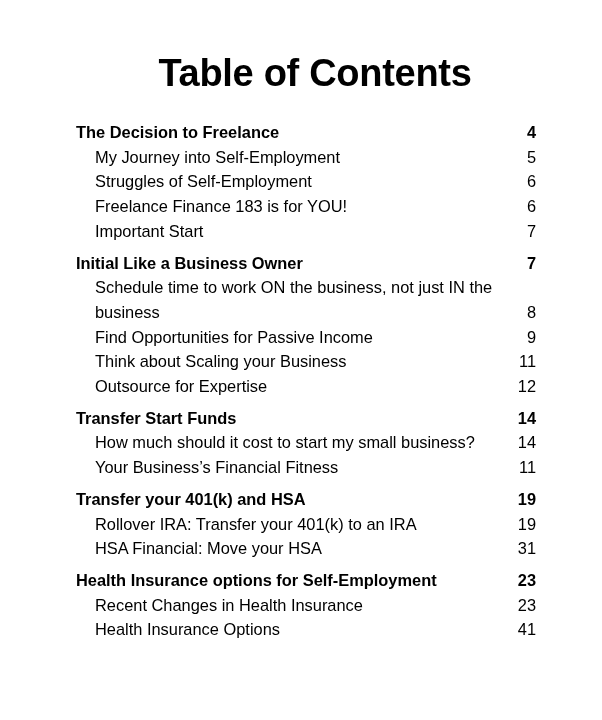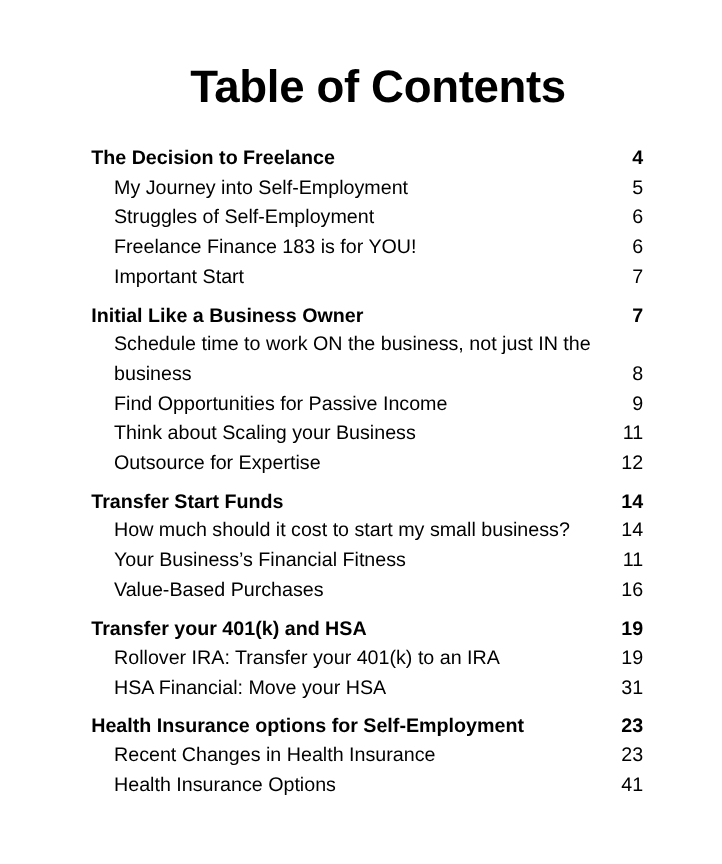--- a/index.html
+++ b/index.html
@@ -75,24 +75,20 @@
       <span class="page">14</span>
     </div>
     <div class="row sub">
       <span class="label">How much should it cost to start my small business?</span>
       <span class="page">14</span>
     </div>
     <div class="row sub">
       <span class="label">Your Business’s Financial Fitness</span>
       <span class="page">11</span>
     </div>
-    <div class="row sub">
-      <span class="label">Value-Based Purchases</span>
-      <span class="page">16</span>
-    </div>
   </div>
 
   <div class="section">
     <div class="row head">
       <span class="label">Transfer your 401(k) and HSA</span>
       <span class="page">19</span>
     </div>
     <div class="row sub">
       <span class="label">Rollover IRA: Transfer your 401(k) to an IRA</span>
       <span class="page">19</span>

